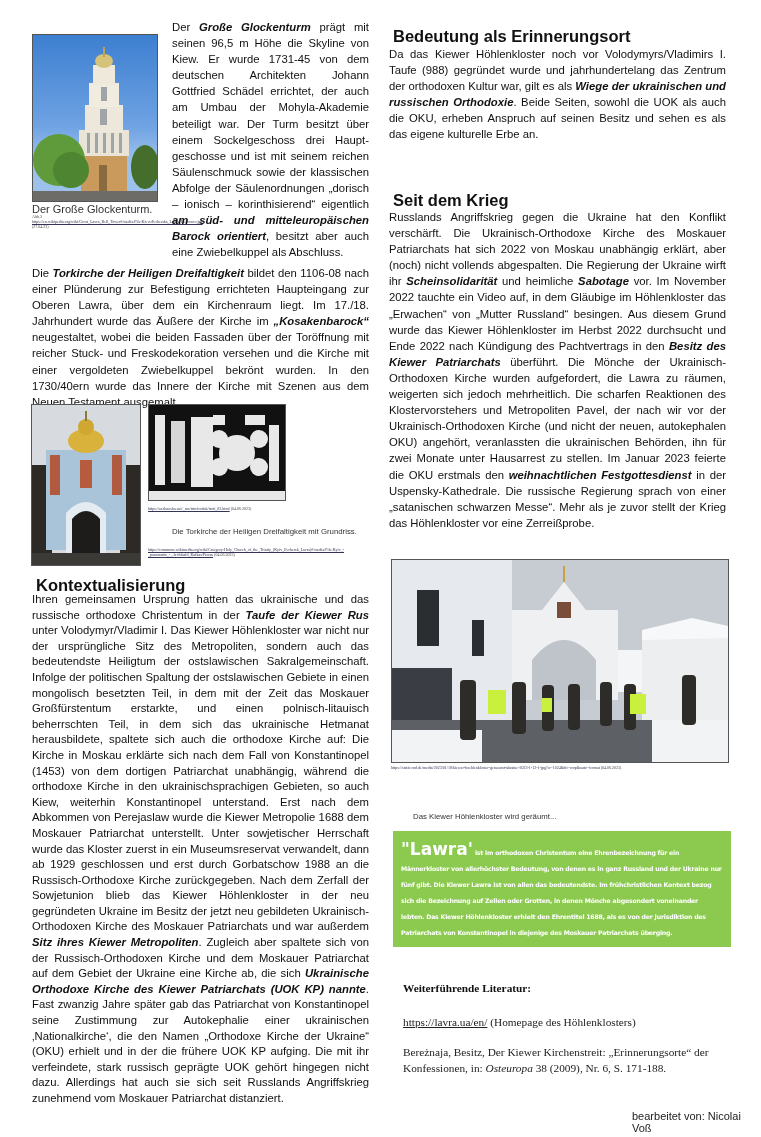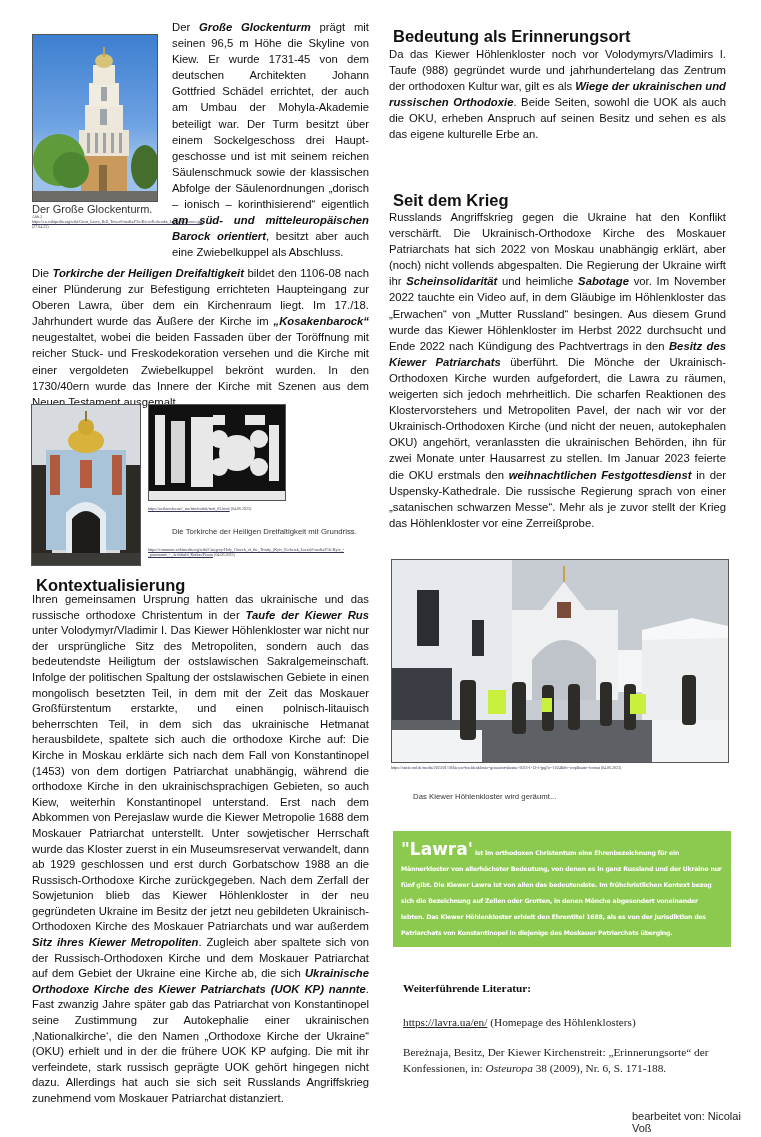--- a/index.html
+++ b/index.html
@@ -144,21 +144,21 @@
     <g fill="#c8f03c">
       <rect x="96" y="130" width="18" height="24"></rect>
       <rect x="150" y="138" width="10" height="14"></rect>
       <rect x="238" y="134" width="16" height="20"></rect>
     </g>
   </svg>
 </div>
 <div class="abs src" style="left:391px; top:765px; width:336px; white-space:nowrap; overflow:hidden;">
   <u>https://static.rnd.de/media/2023/01/18/kiewer-hoehlenkloster-geraeumt-ukraine-2023-1-12-1-jpg?w=1024&amp;fit=crop&amp;auto=format</u> <span>(04.06.2023)</span>
 </div>
-<div class="abs cap" style="left:391px; top:792px; font-size:7.8px;padding-left:22px;">Das Kiewer Höhlenkloster wird geräumt...</div>
+<div class="abs cap" style="left:391px; top:812px; font-size:7.8px;padding-left:22px;">Das Kiewer Höhlenkloster wird geräumt...</div>
 
 <div class="lawra-box">
   <span class="big">"Lawra'</span><span> ist im orthodoxen Christentum eine Ehrenbezeichnung für ein Männerkloster von allerhöchster Bedeutung, von denen es in ganz Russland und der Ukraine nur fünf gibt. Die Kiewer Lawra ist von allen das bedeutendste. Im frühchristlichen Kontext bezog sich die Bezeichnung auf Zellen oder Grotten, in denen Mönche abgesondert voneinander lebten. Das Kiewer Höhlenkloster erhielt den Ehrentitel 1688, als es von der Jurisdiktion des Patriarchats von Konstantinopel in diejenige des Moskauer Patriarchats überging.</span>
 </div>
 
 <div class="abs lit-h" style="left:403px; top:982px;font-family:Liberation Serif, serif;">Weiterführende Literatur:</div>
 <div class="abs lit" style="left:403px; top:1015px; width:330px;"><span class="link">https://lavra.ua/en/</span><span> (Homepage des Höhlenklosters)</span></div>
 <div class="abs lit" style="left:403px; top:1045px; width:330px;"><span>Bereżnaja, Besitz, Der Kiewer Kirchenstreit: „Erinnerungsorte“ der Konfessionen, in: </span><i>Osteuropa</i><span> 38 (2009), Nr. 6, S. 171-188.</span></div>
 
 <div class="abs" style="left:632px; top:1110px; font-size:11px; color:#222;">bearbeitet von: Nicolai Voß</div>

